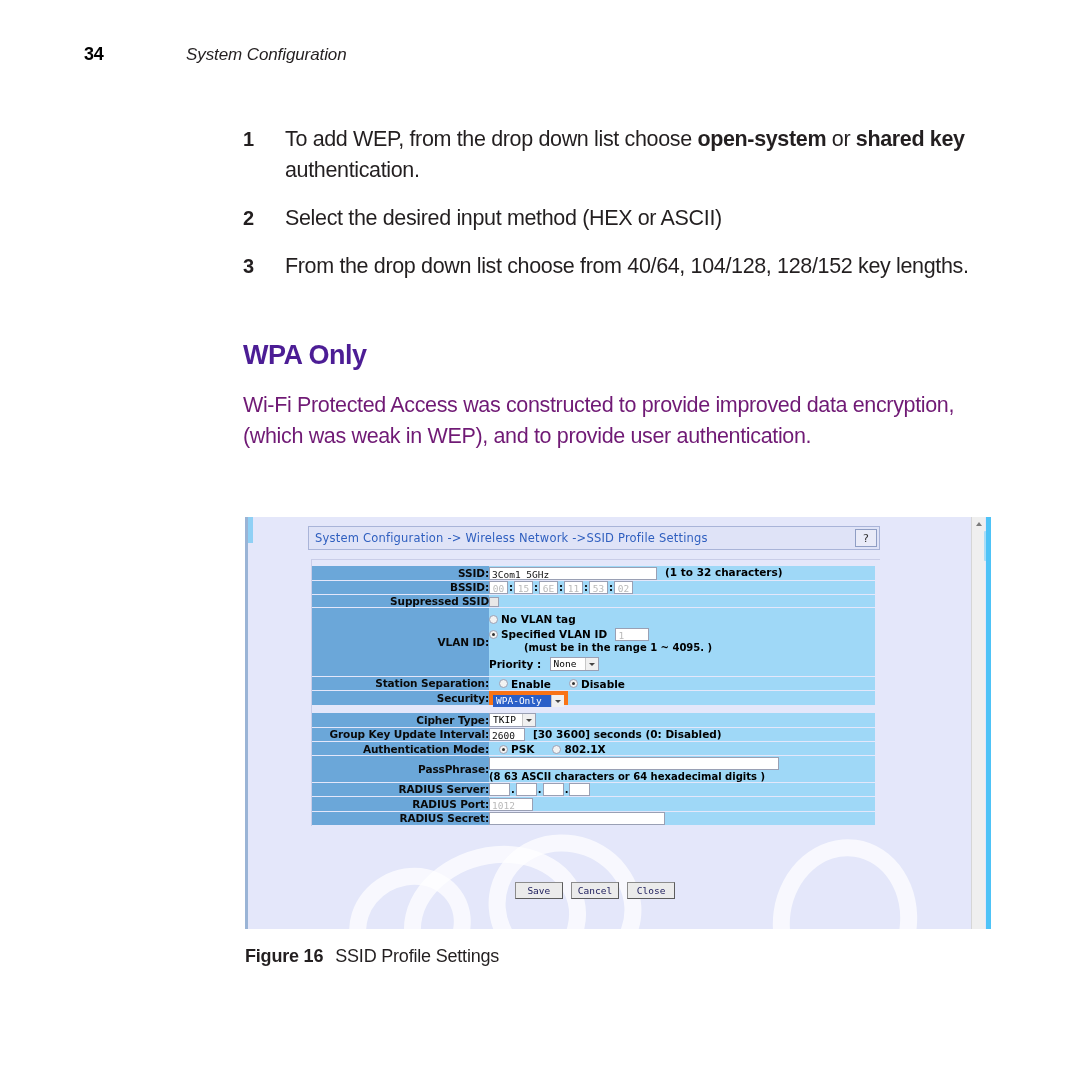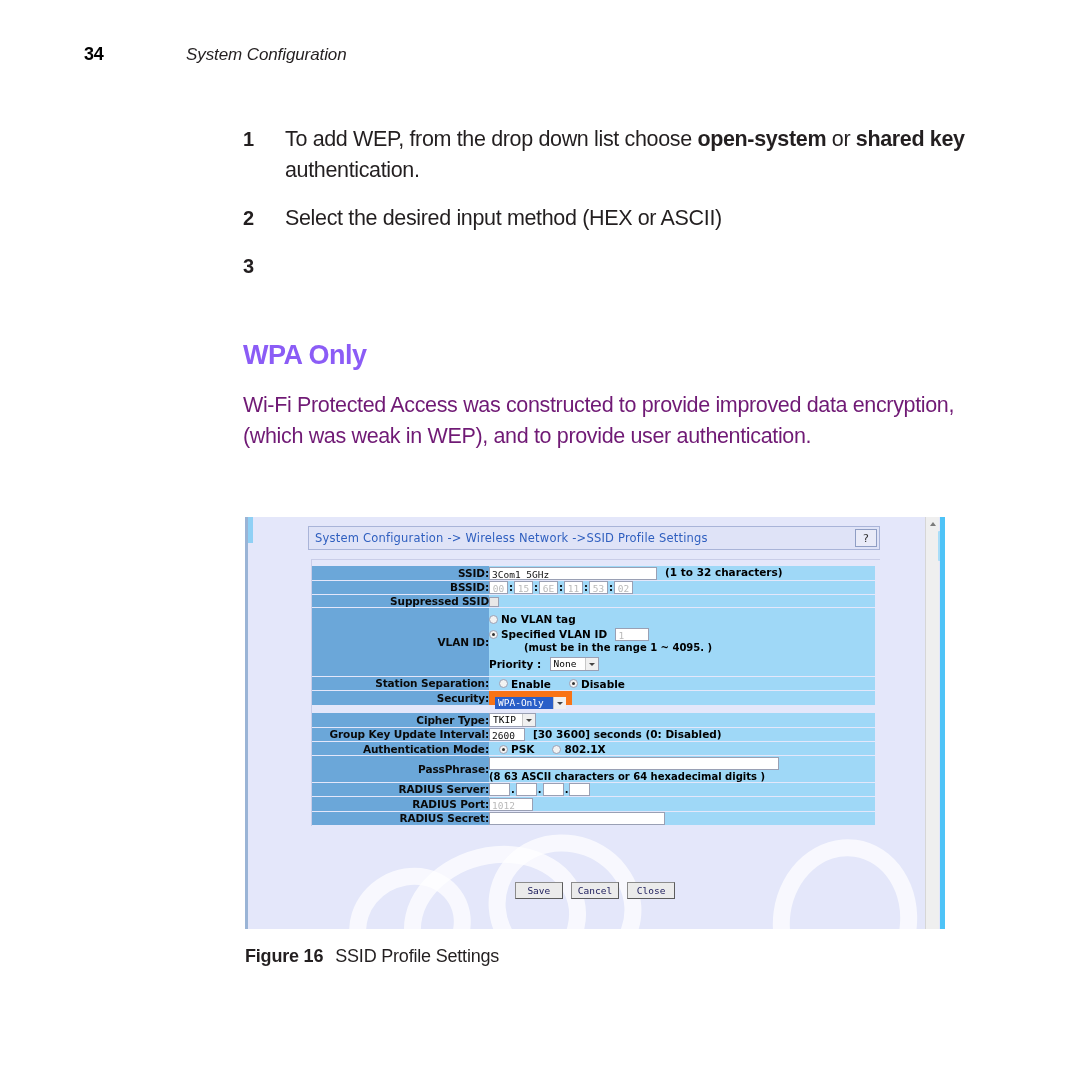--- a/index.html
+++ b/index.html
@@ -62,41 +62,42 @@
   }
   .step b { font-weight: bold; }
 
   
   .section-heading {
     position: absolute;
     left: 243px; top: 340px;
     font-size: 27px;
     font-weight: bold;
     letter-spacing: -0.5px;
-    color: #8b5cf6;
+    color: #4c1d95;
   }
   .body-para {
     position: absolute;
     left: 243px; top: 390px;
     width: 720px;
     font-size: 21.5px;
     line-height: 31px;
     color: #701a75;
     letter-spacing: -0.35px;
   }
 
   
   .shot {
     position: absolute;
     left: 245px; top: 517px;
     width: 700px;
     height: 412px;
     background: #e4e7fa;
     overflow: hidden;
     font-family: "DejaVu Sans", sans-serif;
+    padding-left: 46px;
   }
   .shot-leftrail {
     position: absolute;
     left: 0; top: 0;
     width: 3px; height: 412px;
     background: #9ab4d6;
   }
   .shot-leftrail2 {
     position: absolute;
     left: 3px; top: 0;
@@ -306,21 +307,21 @@
   }
   .sel .arrow:after {
     content: "";
     position: absolute;
     left: 3px; top: 5px;
     width: 0; height: 0;
     border-left: 3px solid transparent;
     border-right: 3px solid transparent;
     border-top: 3px solid #444;
   }
-  .sel.focused { border: 6px solid #f97316; }
+  .sel.focused { border: 4px solid #f97316; }
   .sel.focused .selval { background: #2a5fc8; color: #fff; width: 52px; }
   .sel.prio .selval { width: 28px; }
   .sel.cipher .selval { width: 26px; }
 
   .spacer-row td { height: 7px; background: #e4e7fa; border: none; }
 
   
   .btn-row {
     position: absolute;
     left: 58px; top: 362px;
@@ -365,20 +366,21 @@
   <div class="step">
     <span class="step-num">1</span>
     <span>To add WEP, from the drop down list choose </span><b>open-system</b><span> or </span><b>shared key</b><span> authentication.</span>
   </div>
   <div class="step">
     <span class="step-num">2</span>
     <span>Select the desired input method (HEX or ASCII)</span>
   </div>
   <div class="step">
     <span class="step-num">3</span>
+    <span>From the drop down list choose from 40/64, 104/128, 128/152 key lengths.</span>
   </div>
 </div>
 
 <div class="section-heading">WPA Only</div>
 <div class="body-para">Wi-Fi Protected Access was constructed to provide improved data encryption, (which was weak in WEP), and to provide user authentication.</div>
 
 <div class="shot">
   <div class="shot-leftrail"></div>
   <div class="shot-leftrail2"></div>
 

